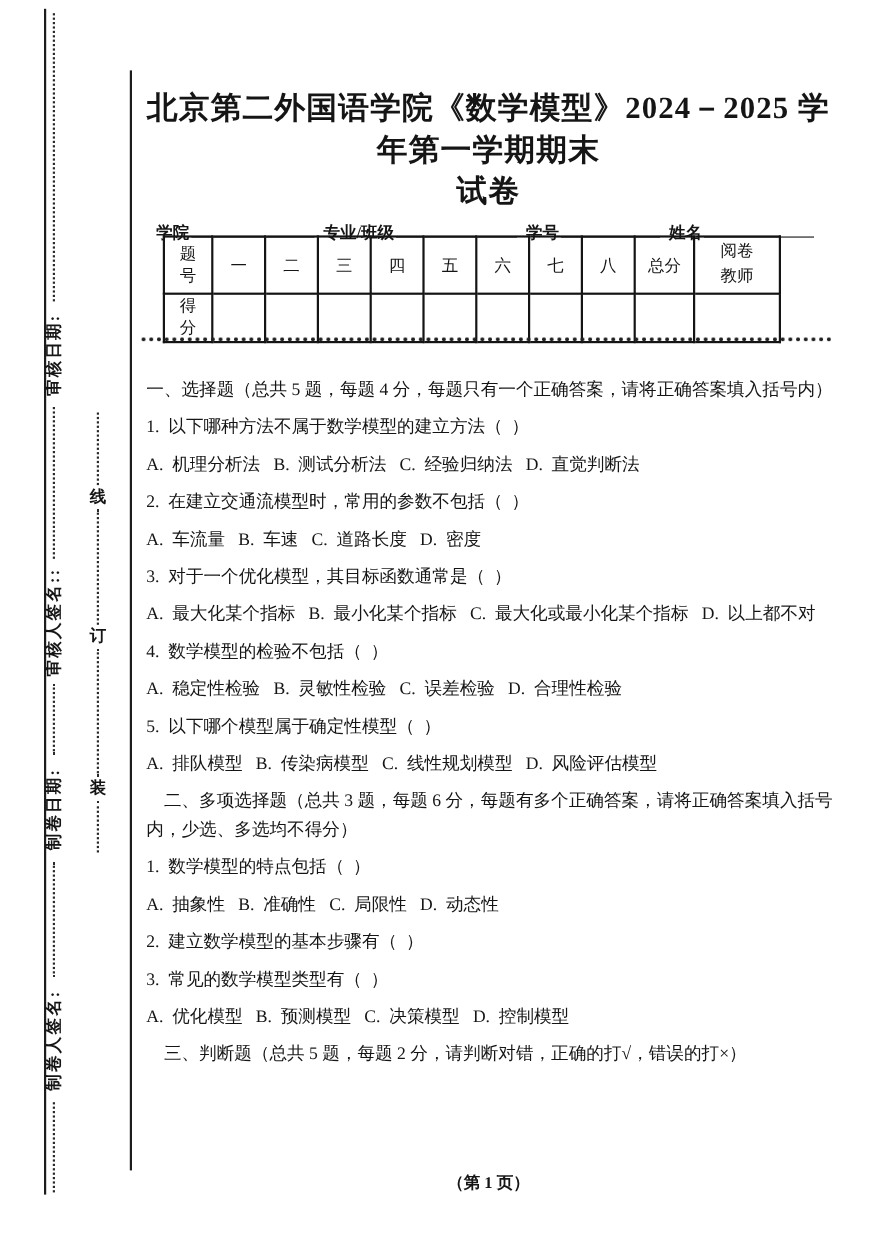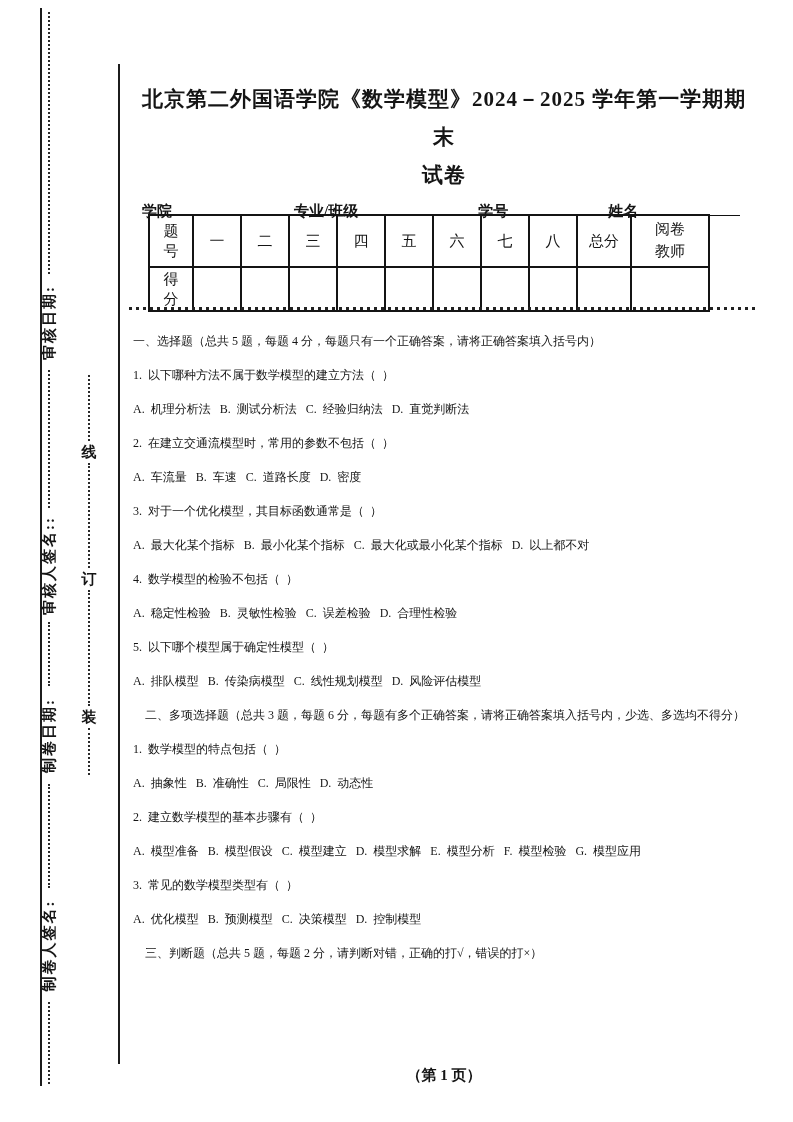--- a/index.html
+++ b/index.html
@@ -41,21 +41,21 @@
     display: flex; flex-direction: column; align-items: center;
   }
   .bind-col .bdots { width: 0; border-left: 2px dotted #2a2a2a; }
   .bind-col .g1 { flex-grow: 62; } .bind-col .g2 { flex-grow: 98; }
   .bind-col .g3 { flex-grow: 108; } .bind-col .g4 { flex-grow: 44; }
   .bind-col .bchar { font-weight: bold; font-size: 15px; line-height: 22px; }
 
   
   .title {
     position: absolute; left: 133px; top: 80px; width: 622px;
-    text-align: center; font-weight: bold; font-size: 21px; line-height: 38px;
+    text-align: center; font-weight: bold; font-size: 28px; line-height: 38px;
     letter-spacing: 1px;
   }
 
   .info-row {
     position: absolute; left: 142px; top: 170px; width: 612px;
     font-size: 15px; display: flex; align-items: flex-end; font-weight: bold; margin-top: 28px;
   }
   .info-row .blank {
     display: inline-block; height: 17px; border-bottom: 1.6px solid #111;
     margin-left: 2px;
@@ -82,22 +82,22 @@
   
   .dot-sep {
     position: absolute; left: 127px; top: 306px; width: 630px; height: 5px;
     background-image: radial-gradient(circle, #222 1.7px, transparent 1.9px);
     background-size: 7px 5px; background-repeat: repeat-x;
     background-position: 0 center;
   }
 
   
   .exam-body {
-    position: absolute; left: 133px; top: 328px; width: 624px;
-    font-size: 12px; line-height: 26px; text-align: justify;
+    position: absolute; left: 133px; top: 342px; width: 624px;
+    font-size: 16px; line-height: 26px; text-align: justify;
   }
   .para { margin: 0 0 8px 0; white-space: pre-wrap; }
 
   
   .footer {
     position: absolute; left: 133px; top: 1066px; width: 622px;
     text-align: center; font-weight: bold; font-size: 15px;
   }
 </style>
 </head>
@@ -205,21 +205,20 @@
     <p class="para">A.  排队模型   B.  传染病模型   C.  线性规划模型   D.  风险评估模型</p>
 
     <p class="para">　二、多项选择题（总共 3 题，每题 6 分，每题有多个正确答案，请将正确答案填入括号内，少选、多选均不得分）</p>
 
     <p class="para">1.  数学模型的特点包括（  ）</p>
 
     <p class="para">A.  抽象性   B.  准确性   C.  局限性   D.  动态性</p>
 
     <p class="para">2.  建立数学模型的基本步骤有（  ）</p>
 
-    <p class="para">A.  模型准备   B.  模型假设   C.  模型建立   D.  模型求解   E.  模型分析   F.  模型检验   G.  模型应用</p>
 
     <p class="para">3.  常见的数学模型类型有（  ）</p>
 
     <p class="para">A.  优化模型   B.  预测模型   C.  决策模型   D.  控制模型</p>
 
     <p class="para">　三、判断题（总共 5 题，每题 2 分，请判断对错，正确的打√，错误的打×）</p>
   </div>
 
 <div class="footer">（第 1 页）</div>
 

